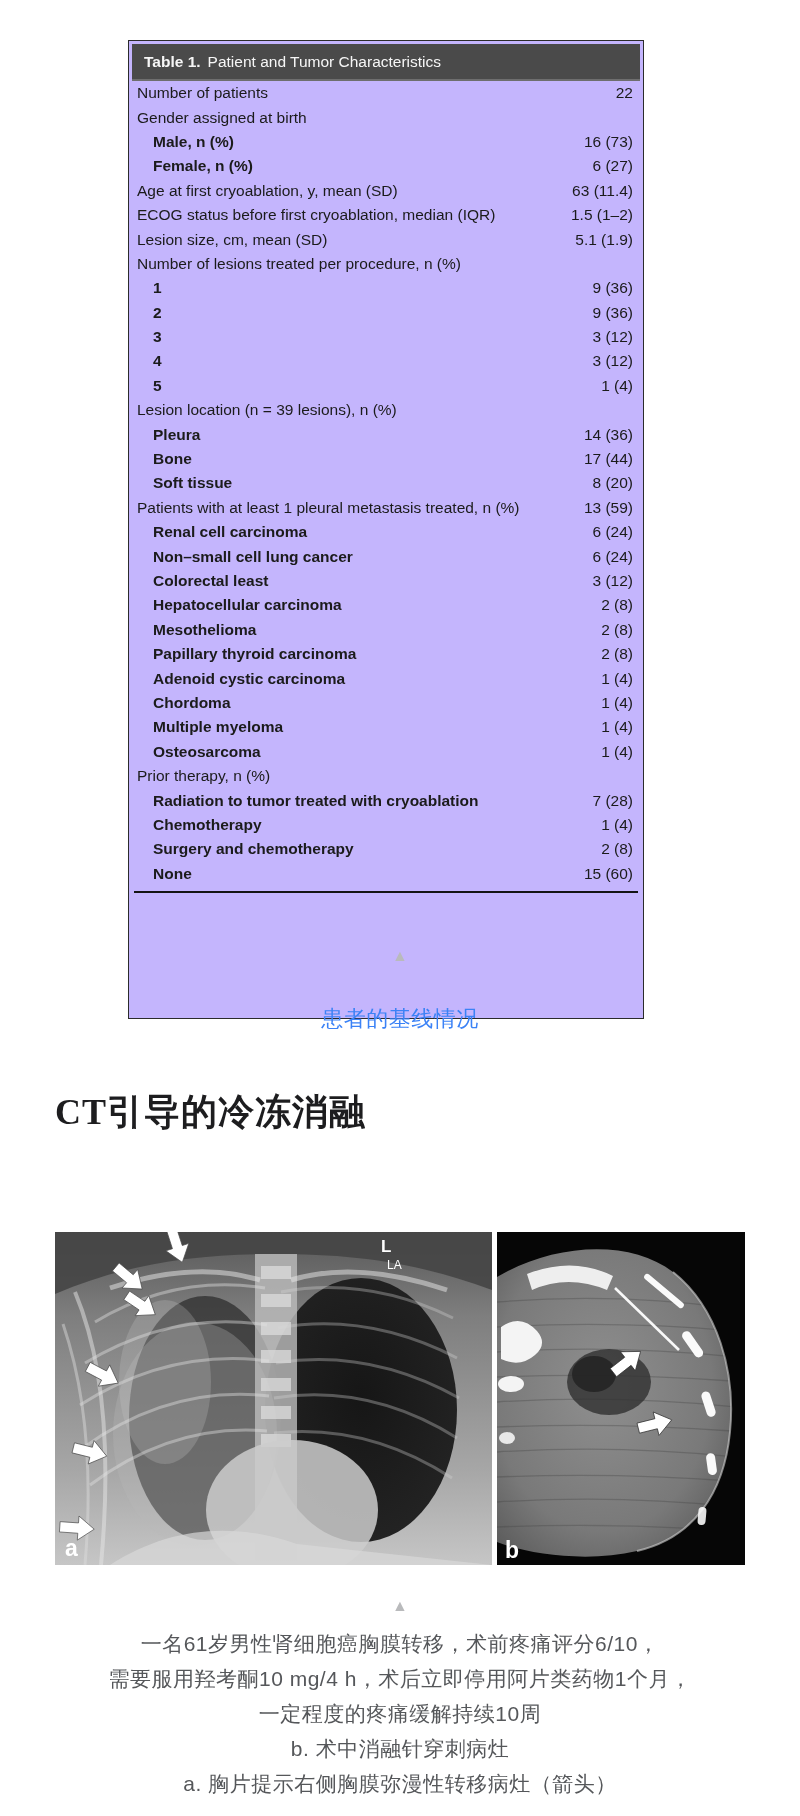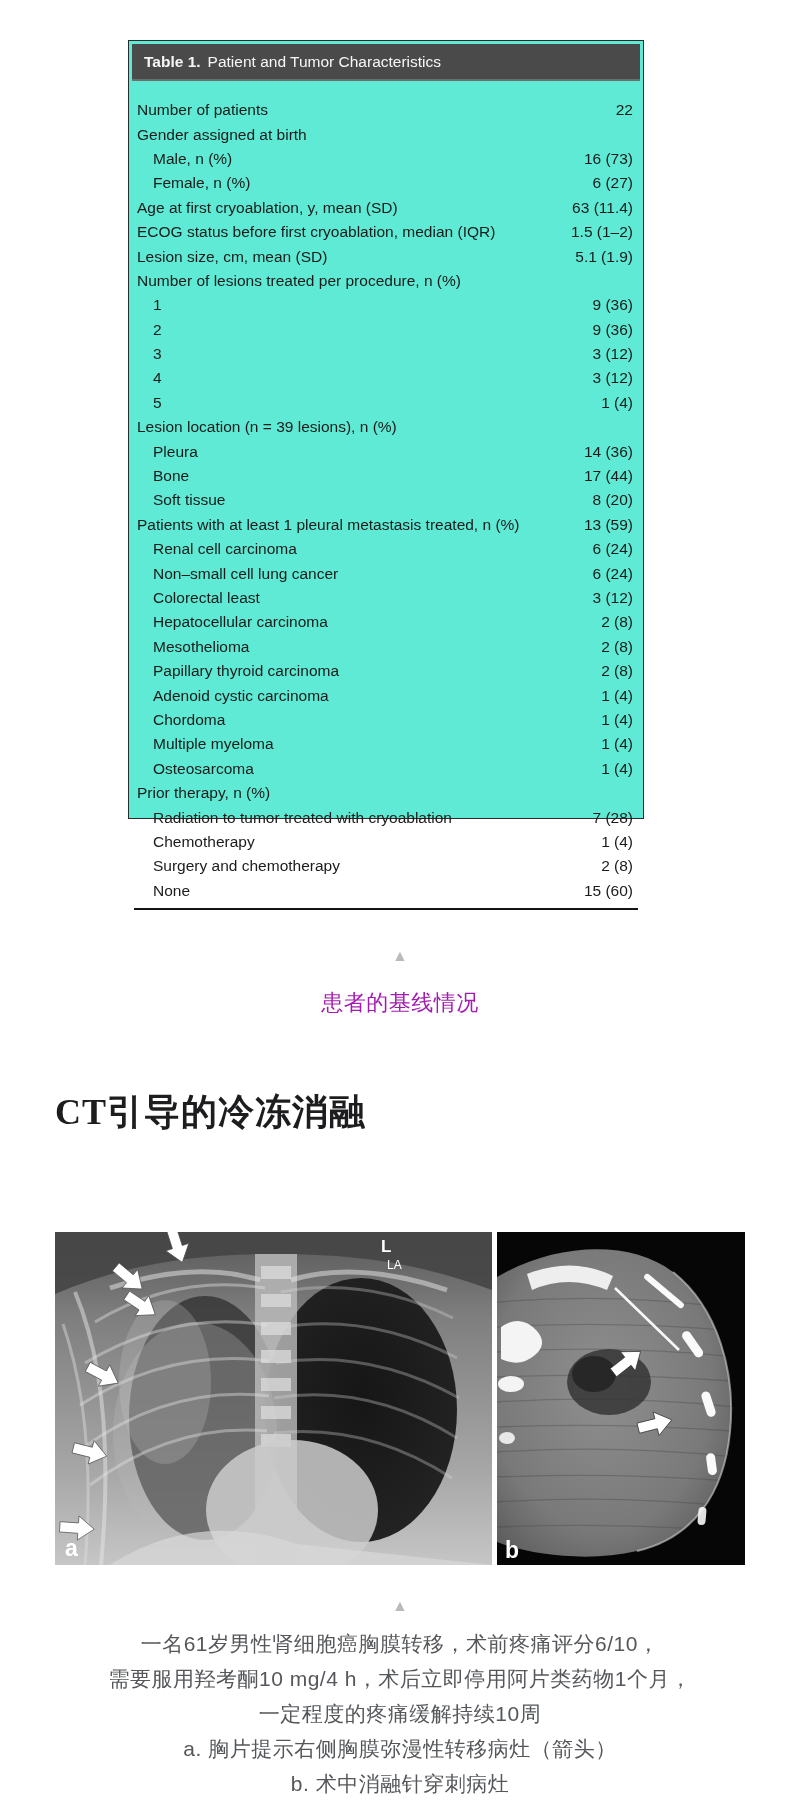--- a/index.html
+++ b/index.html
@@ -2,44 +2,44 @@
 <html><head>
 <meta charset="utf-8">
 <style>
   html,body{margin:0;padding:0;}
   body{
     width:800px;height:1816px;background:#ffffff;position:relative;overflow:hidden;
     font-family:"Liberation Sans",sans-serif;
   }
   
   .table-card{
-    position:absolute;left:128px;top:40px;width:516px;height:779px;
-    border:1px solid #2b2b2b;box-sizing:border-box;background:#5eead4;
+    position:absolute;left:128px;top:40px;width:516px;height:979px;
+    border:1px solid #2b2b2b;box-sizing:border-box;background:#c4b5fd;
     padding:3px 3px 0 3px;
   }
   .table-header{
     background:#4a4a4a;color:#f6f6f6;height:37px;display:flex;align-items:center;
     padding-left:12px;font-size:15.5px;border-bottom:2px solid #6e6e6e;
     box-sizing:border-box;
   }
   .table-header .bold{font-weight:bold;margin-right:7px;}
-  .table-body{margin-top:17px;}
+  .table-body{margin-top:0;}
   .trow{
     display:flex;justify-content:space-between;align-items:center;
     height:24.4px;font-size:15.5px;color:#1b1b1b;padding:0 7px 0 5px;
   }
   .trow .tlabel{white-space:nowrap;}
-  .trow.ind .tlabel{padding-left:16px;}
+  .trow.ind .tlabel{padding-left:16px;font-weight:bold;}
   .trow .tvalue{white-space:nowrap;}
   .table-rule{height:2.5px;background:#141414;margin:5px 2px 0 2px;}
   
   .capblock{position:absolute;left:0;width:800px;text-align:center;}
   .cap1{top:948px;}
   .tri{color:#b9babc;font-size:16px;line-height:16px;}
-  .cap-text{margin-top:24px;color:#a21caf;font-size:22px;letter-spacing:.5px;}
+  .cap-text{margin-top:40px;color:#3b82f6;font-size:22px;letter-spacing:.5px;}
   
   .heading{
     position:absolute;left:55px;top:1086px;margin:0;
     font-family:"Liberation Serif","DejaVu Serif",serif;
     font-weight:bold;font-size:36px;color:#1d1d1f;letter-spacing:1px;line-height:52px;
   }
   
   .figure{position:absolute;left:55px;top:1232px;width:690px;height:333px;display:flex;gap:5px;}
   .panel{position:relative;height:333px;}
   .panel-a{width:437px;}
@@ -323,16 +323,16 @@
     </svg>
   </div>
 </div>
 
 <div class="capblock cap2">
   <div class="tri">▲</div>
   <div class="cap2-lines">
     <div>一名61岁男性肾细胞癌胸膜转移，术前疼痛评分6/10，</div>
     <div>需要服用羟考酮10 mg/4 h，术后立即停用阿片类药物1个月，</div>
     <div>一定程度的疼痛缓解持续10周</div>
+    <div>b. 术中消融针穿刺病灶</div>
     <div>a. 胸片提示右侧胸膜弥漫性转移病灶（箭头）</div>
-    <div>b. 术中消融针穿刺病灶</div>
   </div>
 </div>
 
 </body></html>

